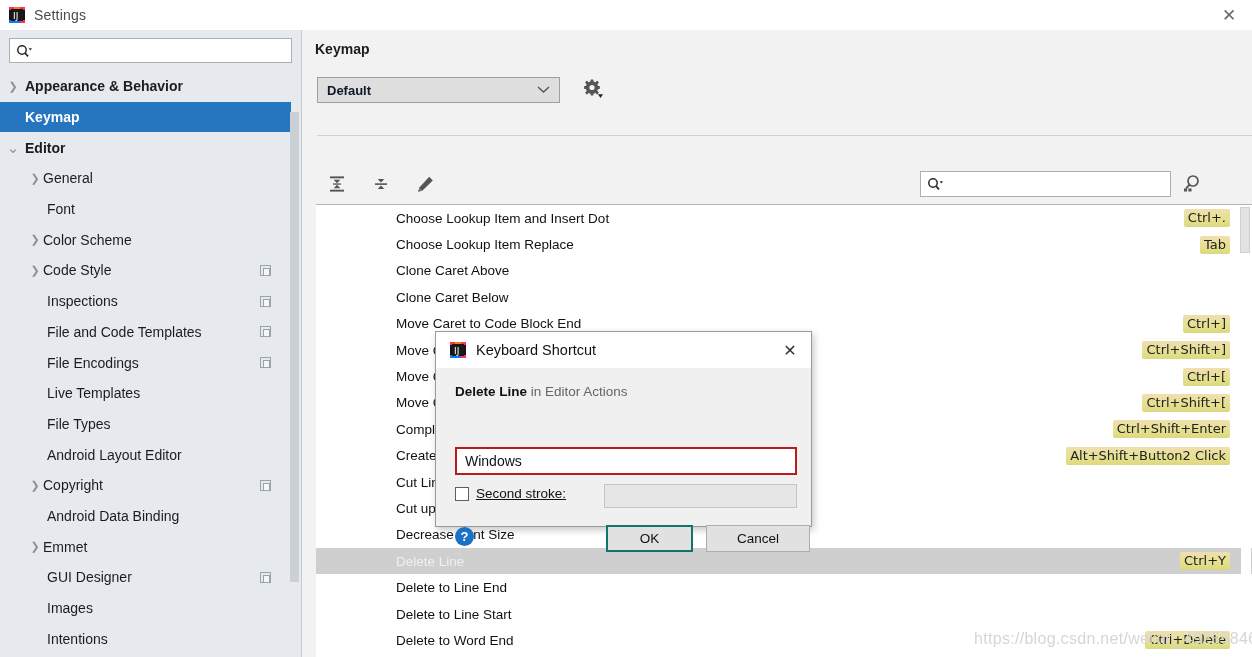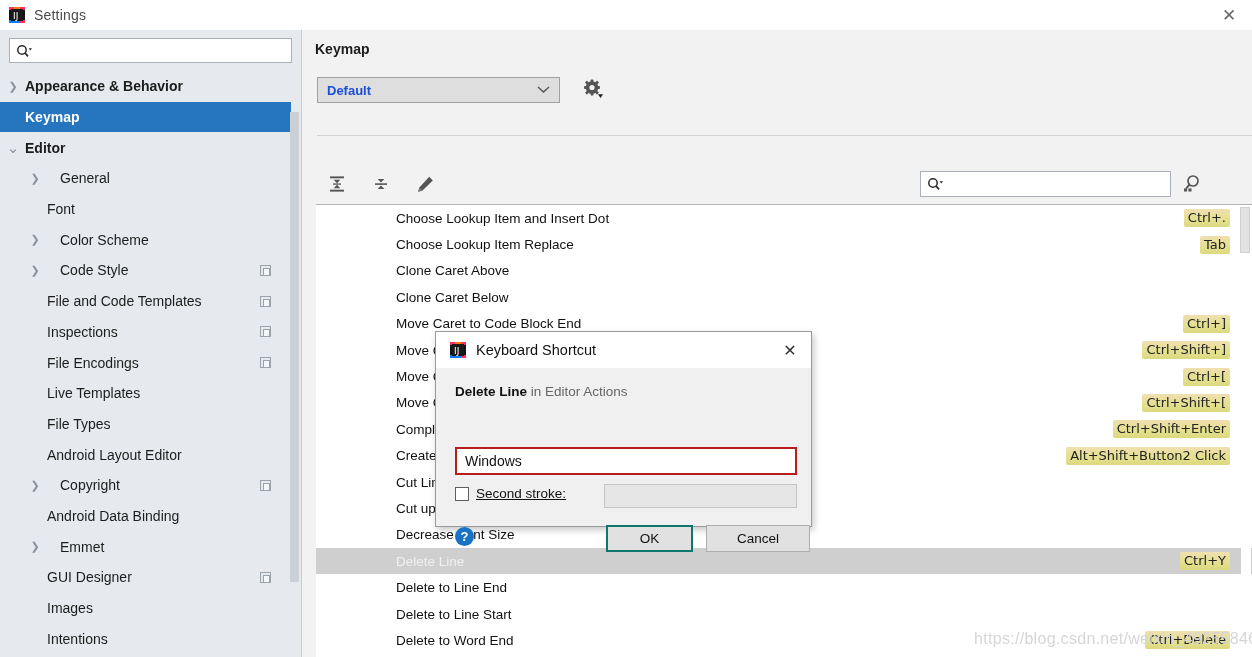--- a/index.html
+++ b/index.html
@@ -49,21 +49,21 @@
   .tree-row.sel { background: #2675bf; color: #ffffff; }
   .tree-row .arrow {
     width: 16px; display: flex; align-items: center; justify-content: center;
     color: #8b9199; font-size: 11px; flex: 0 0 auto;
   }
   .tree-row .lbl { white-space: nowrap; }
   .tree-row.lvl0 .arrow { margin-left: 5px; }
   .tree-row.lvl0 .lbl { font-weight: bold; margin-left: 4px; }
   .tree-row.lvl0.noarrow .lbl { margin-left: 25px; }
   .tree-row.lvl1 .arrow { margin-left: 27px; }
-  .tree-row.lvl1 .lbl { margin-left: 17px; }
+  .tree-row.lvl1 .lbl { margin-left: 0; }
   .tree-row.lvl1.noarrow .lbl { margin-left: 47px; }
   .copy-badge {
     position: absolute; right: 20px; width: 11px; height: 11px;
     border: 1px solid #9aa2ab; background: #e6eaee;
   }
   .copy-badge:after {
     content: ""; position: absolute; left: 2px; top: 2px;
     width: 5px; height: 6px; border: 1px solid #9aa2ab; background: #f4f6f8;
   }
   .sb-track {
@@ -82,21 +82,21 @@
   }
   .panel-title {
     position: absolute; left: 12px; top: 11px;
     font-size: 14px; font-weight: bold; color: #1c1c1c;
   }
   .combo {
     position: absolute; left: 14px; top: 47px; width: 243px; height: 26px;
     background: #dedede; border: 1px solid #a0a0a0;
     display: flex; align-items: center; cursor: default;
   }
-  .combo .ctext { margin-left: 9px; font-size: 13px; font-weight: bold; color: #1d4ed8; }
+  .combo .ctext { margin-left: 9px; font-size: 13px; font-weight: bold; color: #0f172a; }
   .combo .cchev { position: absolute; right: 9px; color: #4a4a4a; font-size: 10px; }
   .gear { position: absolute; left: 279px; top: 48px; width: 22px; height: 22px; cursor: default; }
   .divider {
     position: absolute; left: 14px; right: 0; top: 105px; height: 1px; background: #d2d2d2;
   }
   .tools { position: absolute; left: 20px; top: 141px; display: flex; gap: 16px; }
   .tool-btn { width: 28px; height: 26px; display: flex; align-items: center; justify-content: center; cursor: default; }
   .find-box {
     position: absolute; left: 617px; top: 141px; width: 251px; height: 26px;
     background: #ffffff; border: 1px solid #a9b0b7; display: flex; align-items: center;
@@ -249,25 +249,25 @@
         <div class="tree-row lvl1">
           <span class="arrow">❯</span>
           <span class="lbl">Color Scheme</span>
         </div>
         <div class="tree-row lvl1">
           <span class="arrow">❯</span>
           <span class="lbl">Code Style</span>
           <span class="copy-badge"></span>
         </div>
         <div class="tree-row lvl1 noarrow">
+          <span class="lbl">Inspections</span>
+          <span class="copy-badge"></span>
+        </div>
+        <div class="tree-row lvl1 noarrow">
           <span class="lbl">File and Code Templates</span>
-          <span class="copy-badge"></span>
-        </div>
-        <div class="tree-row lvl1 noarrow">
-          <span class="lbl">Inspections</span>
           <span class="copy-badge"></span>
         </div>
         <div class="tree-row lvl1 noarrow">
           <span class="lbl">File Encodings</span>
           <span class="copy-badge"></span>
         </div>
         <div class="tree-row lvl1 noarrow">
           <span class="lbl">Live Templates</span>
         </div>
         <div class="tree-row lvl1 noarrow">

